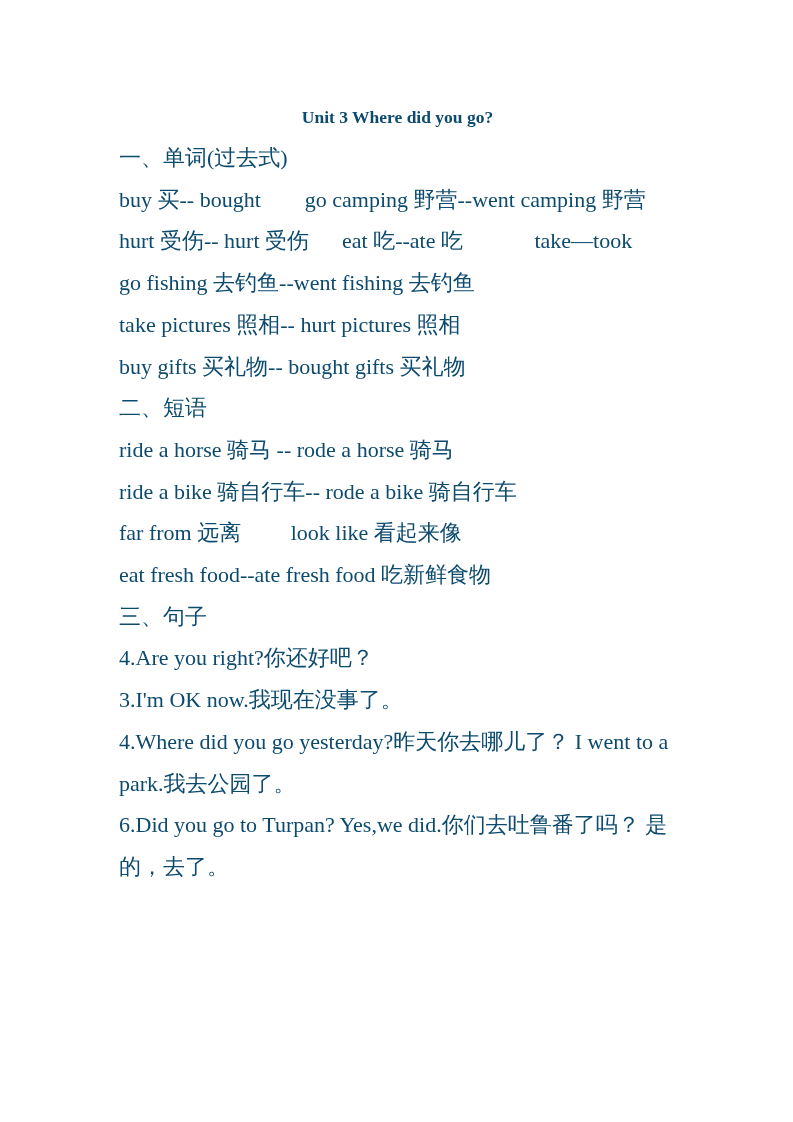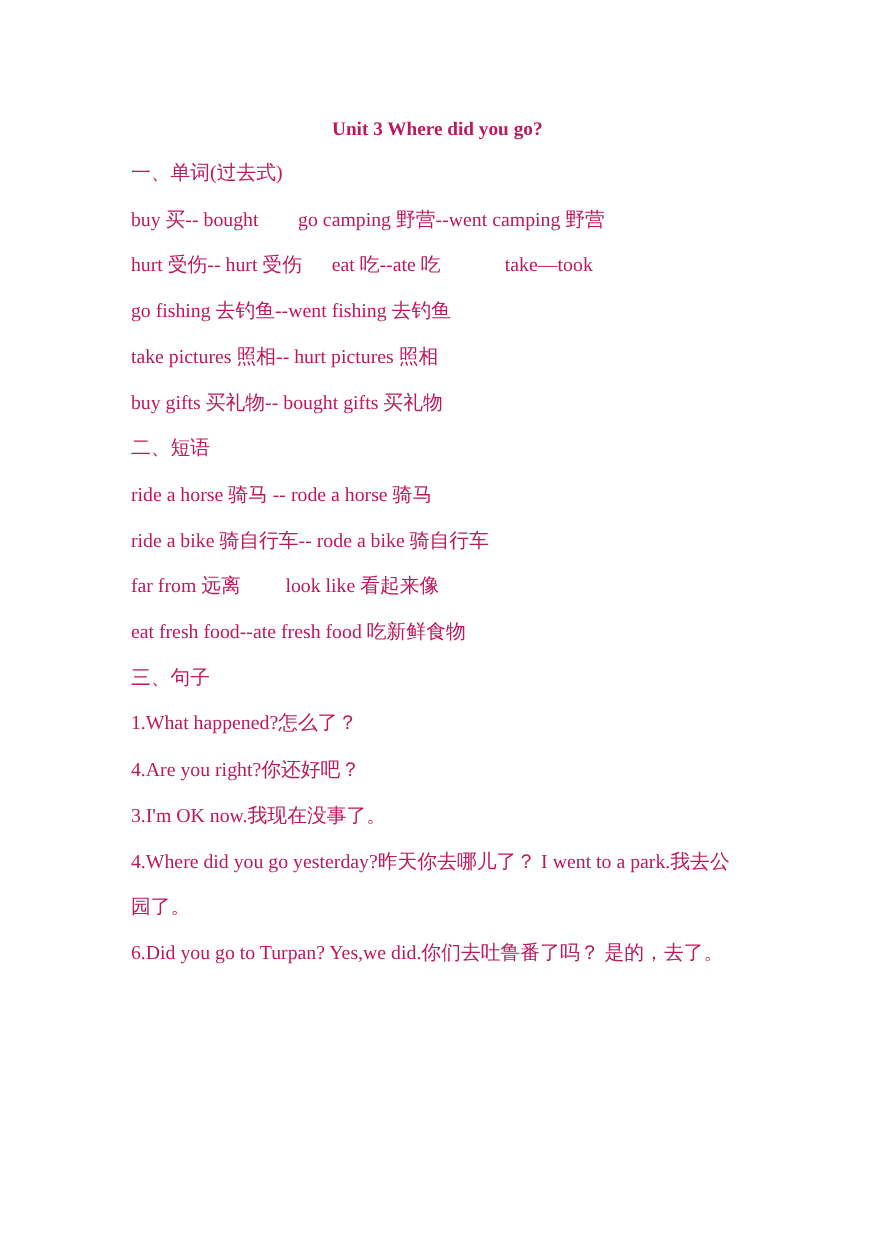--- a/index.html
+++ b/index.html
@@ -1,41 +1,41 @@
 <!DOCTYPE html>
 <html><head>
 <meta charset="utf-8">
 <style>
   html, body { margin: 0; padding: 0; background: #ffffff; }
   .page {
     position: relative;
     width: 793px;
     height: 1122px;
     background: #ffffff;
-    color: #be185d;
+    color: #0c4a6e;
     font-family: "Liberation Serif", "DejaVu Serif", serif;
     overflow: hidden;
   }
   .title {
     position: absolute;
     top: 103px;
     left: 119px;
     width: 557px;
     text-align: center;
     font-weight: bold;
     font-size: 17.5px;
     line-height: 28px;
     white-space: pre-wrap;
   }
   .content {
     position: absolute;
     top: 137px;
     left: 119px;
     width: 560px;
-    font-size: 18px;
+    font-size: 22px;
     line-height: 41.7px;
   }
   .content p {
     margin: 0;
     white-space: pre-wrap;
   }
 </style>
 </head>
 <body>
 
@@ -50,20 +50,19 @@
     <p>take pictures 照相-- hurt pictures 照相</p>
     <p>buy gifts 买礼物-- bought gifts 买礼物</p>
 
     <p>二、短语</p>
     <p>ride a horse 骑马 -- rode a horse 骑马</p>
     <p>ride a bike 骑自行车-- rode a bike 骑自行车</p>
     <p>far from 远离         look like 看起来像</p>
     <p>eat fresh food--ate fresh food 吃新鲜食物</p>
 
     <p>三、句子</p>
-    <p>1.What happened?怎么了？</p>
     <p>4.Are you right?你还好吧？</p>
     <p>3.I'm OK now.我现在没事了。</p>
     <p>4.Where did you go yesterday?昨天你去哪儿了？ I went to a park.我去公园了。</p>
     <p>6.Did you go to Turpan? Yes,we did.你们去吐鲁番了吗？ 是的，去了。</p>
 
   </div>
 </div>
 
 </body></html>

